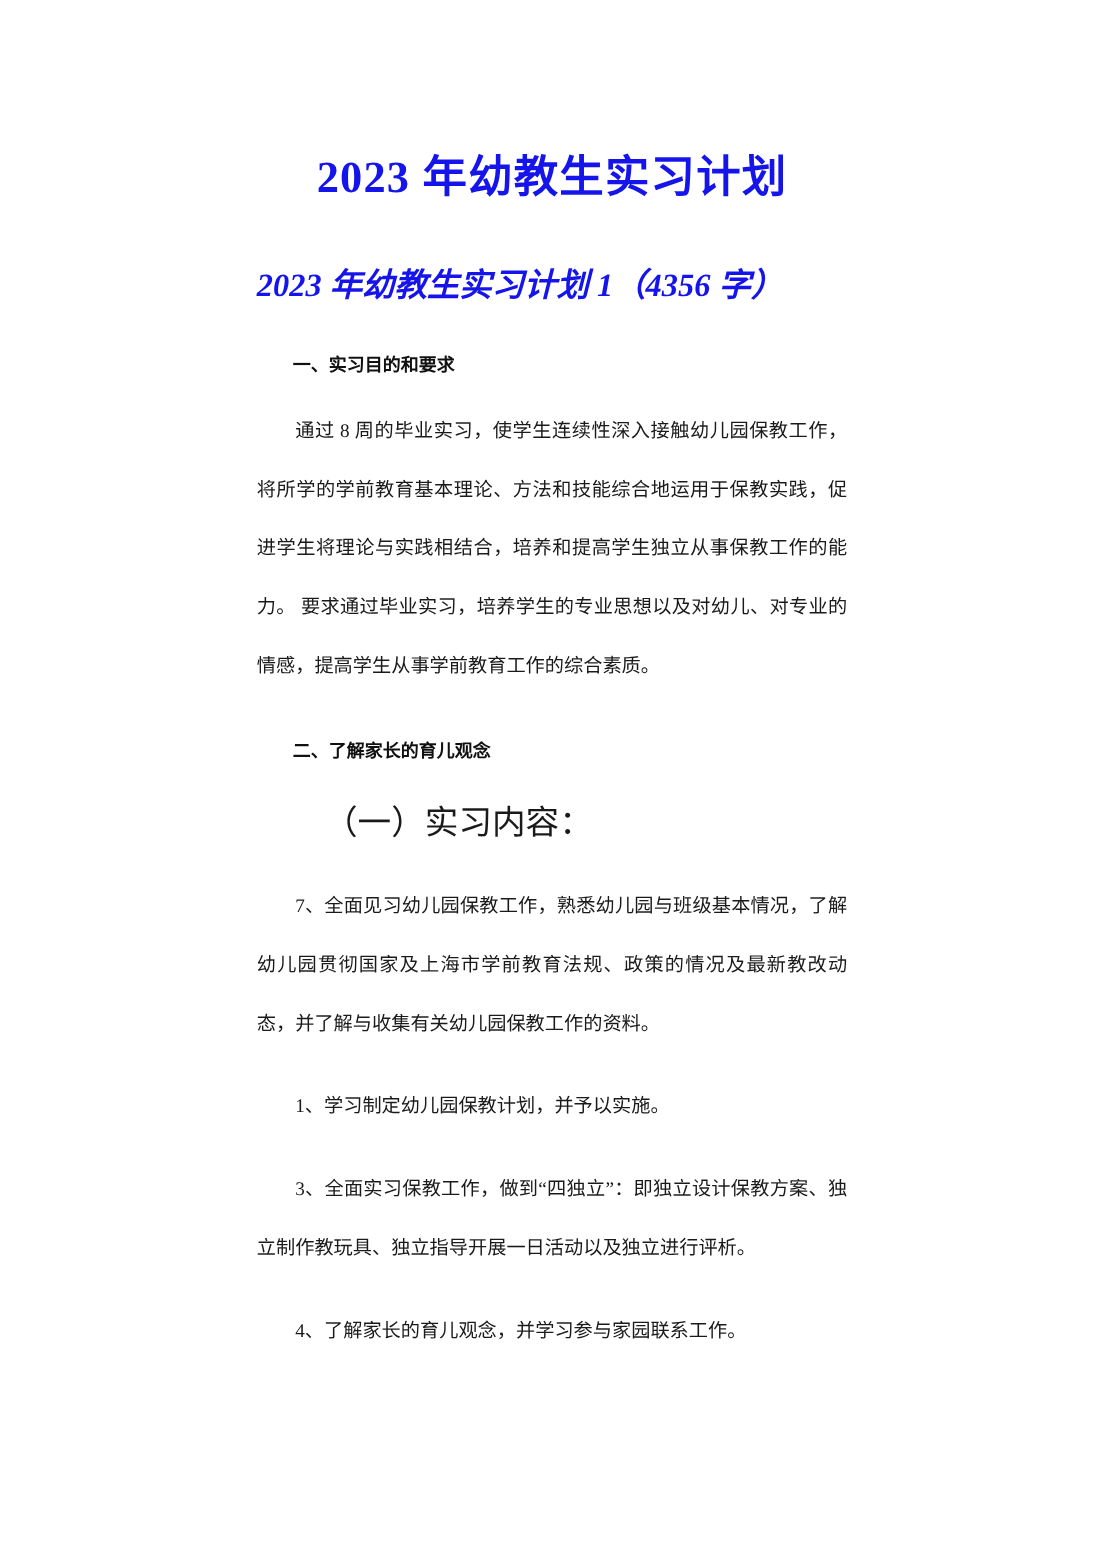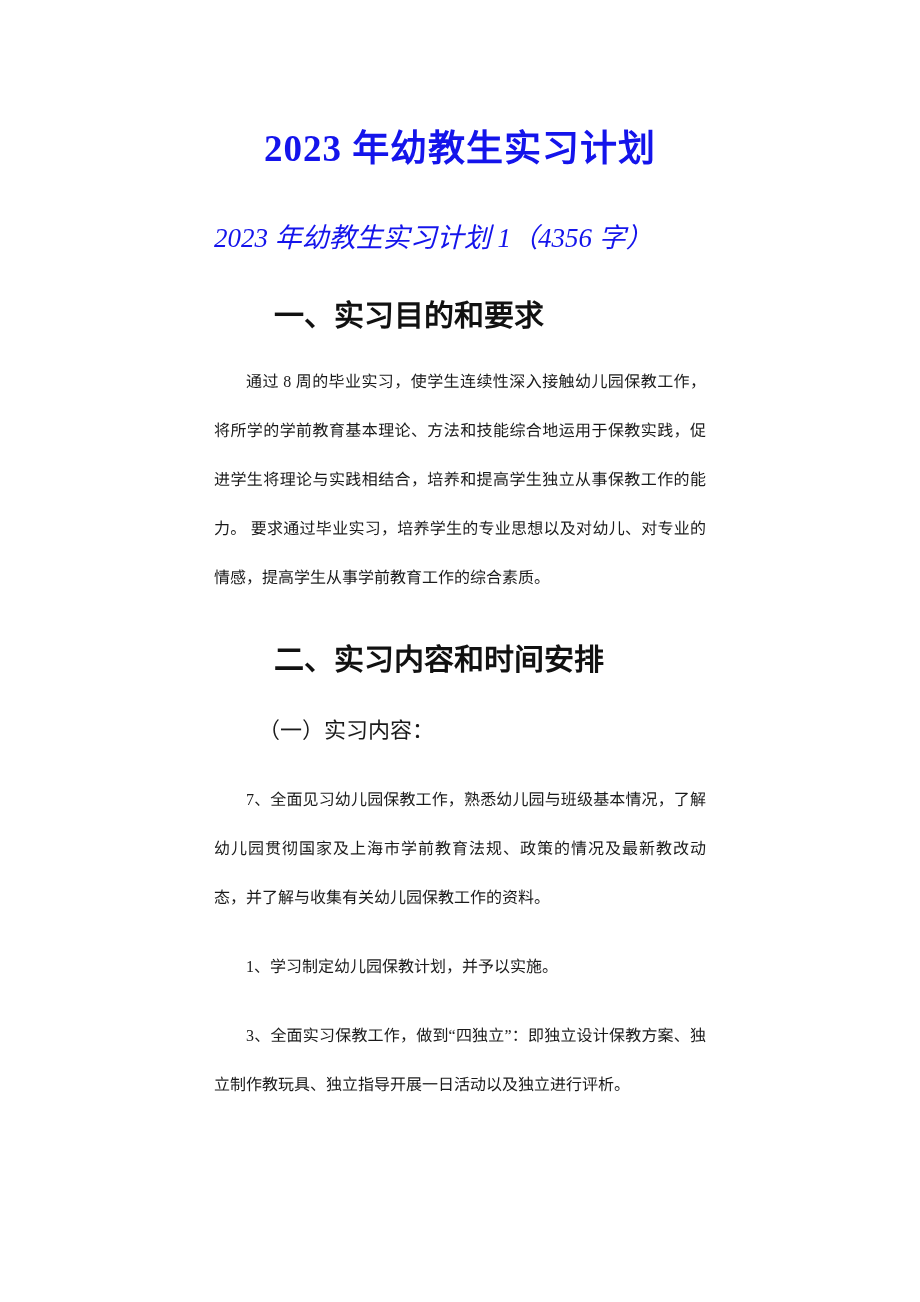--- a/index.html
+++ b/index.html
@@ -26,38 +26,38 @@
     font-weight: 700;
     line-height: 1.35;
     text-align: center;
     color: #1414eb;
     letter-spacing: 1px;
   }
   .doc-subtitle {
     margin: 46px 0 0 0;
     font-family: "Liberation Serif", "DejaVu Serif", serif;
     font-size: 27px;
-    font-weight: 400;
+    font-weight: 700;
     font-style: italic;
     line-height: 1.4;
     text-align: left;
     color: #1414eb;
   }
   .doc-h3 {
     margin: 36px 0 0 0;
     font-family: "Liberation Sans", "DejaVu Sans", sans-serif;
-    font-size: 30px;
+    font-size: 15px;
     font-weight: 700;
     line-height: 1.45;
     color: #111111;
     text-indent: 2em;
   }
   .doc-sub {
     margin: 24px 0 0 0;
-    font-size: 22px;
+    font-size: 28px;
     font-weight: 400;
     line-height: 49px;
     color: #1a1a1a;
     text-indent: 2em;
   }
   .doc-p {
     margin: 20px 0 0 0;
     font-size: 16px;
     line-height: 49px;
     text-align: justify;
@@ -71,24 +71,25 @@
 <div class="page">
 
   <h1 class="doc-title">2023 年幼教生实习计划</h1>
 
   <h2 class="doc-subtitle">2023 年幼教生实习计划 1（4356 字）</h2>
 
   <h3 class="doc-h3">一、实习目的和要求</h3>
 
   <p class="doc-p">通过 8 周的毕业实习，使学生连续性深入接触幼儿园保教工作，将所学的学前教育基本理论、方法和技能综合地运用于保教实践，促进学生将理论与实践相结合，培养和提高学生独立从事保教工作的能力。 要求通过毕业实习，培养学生的专业思想以及对幼儿、对专业的情感，提高学生从事学前教育工作的综合素质。</p>
 
-  <h3 class="doc-h3">二、实习内容和时间安排</h3>
+  <h3 class="doc-h3">二、了解家长的育儿观念</h3>
 
   <p class="doc-sub">（一）实习内容：</p>
 
   <p class="doc-p">7、全面见习幼儿园保教工作，熟悉幼儿园与班级基本情况，了解幼儿园贯彻国家及上海市学前教育法规、政策的情况及最新教改动态，并了解与收集有关幼儿园保教工作的资料。</p>
 
   <p class="doc-p">1、学习制定幼儿园保教计划，并予以实施。</p>
 
   <p class="doc-p">3、全面实习保教工作，做到“四独立”：即独立设计保教方案、独立制作教玩具、独立指导开展一日活动以及独立进行评析。</p>
 
+  <p class="doc-p">4、了解家长的育儿观念，并学习参与家园联系工作。</p>
 
 </div>
 
 </body></html>

